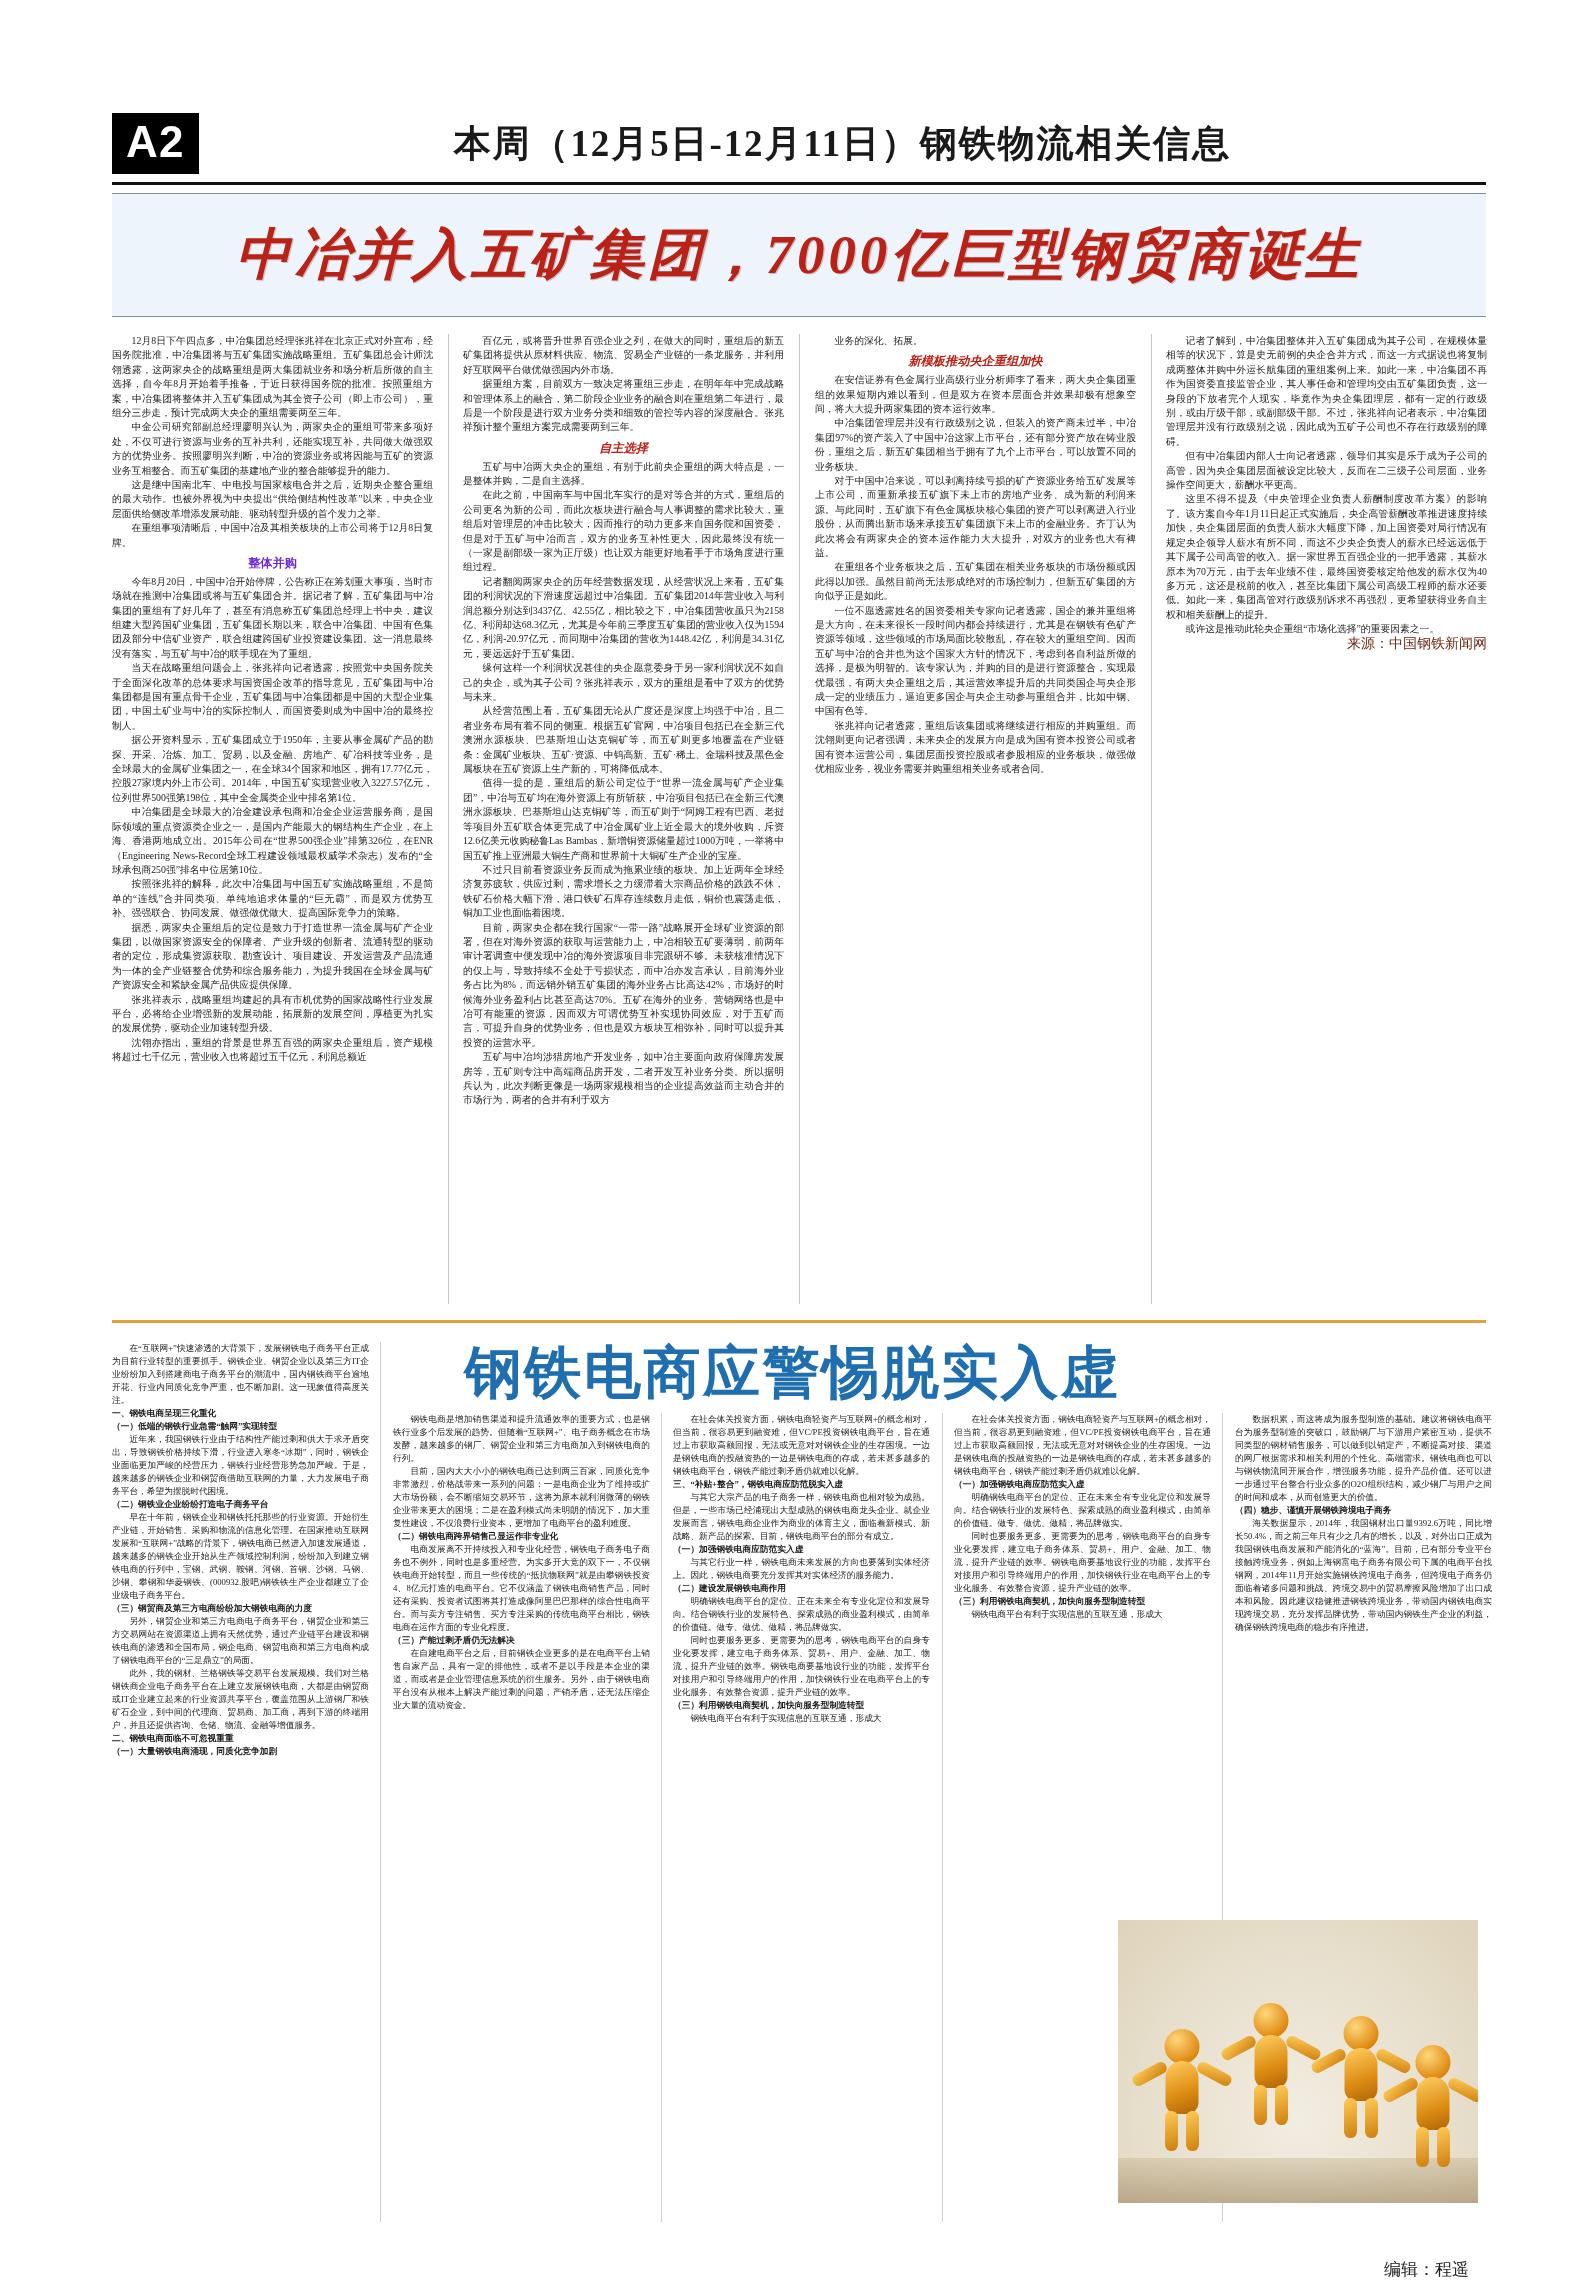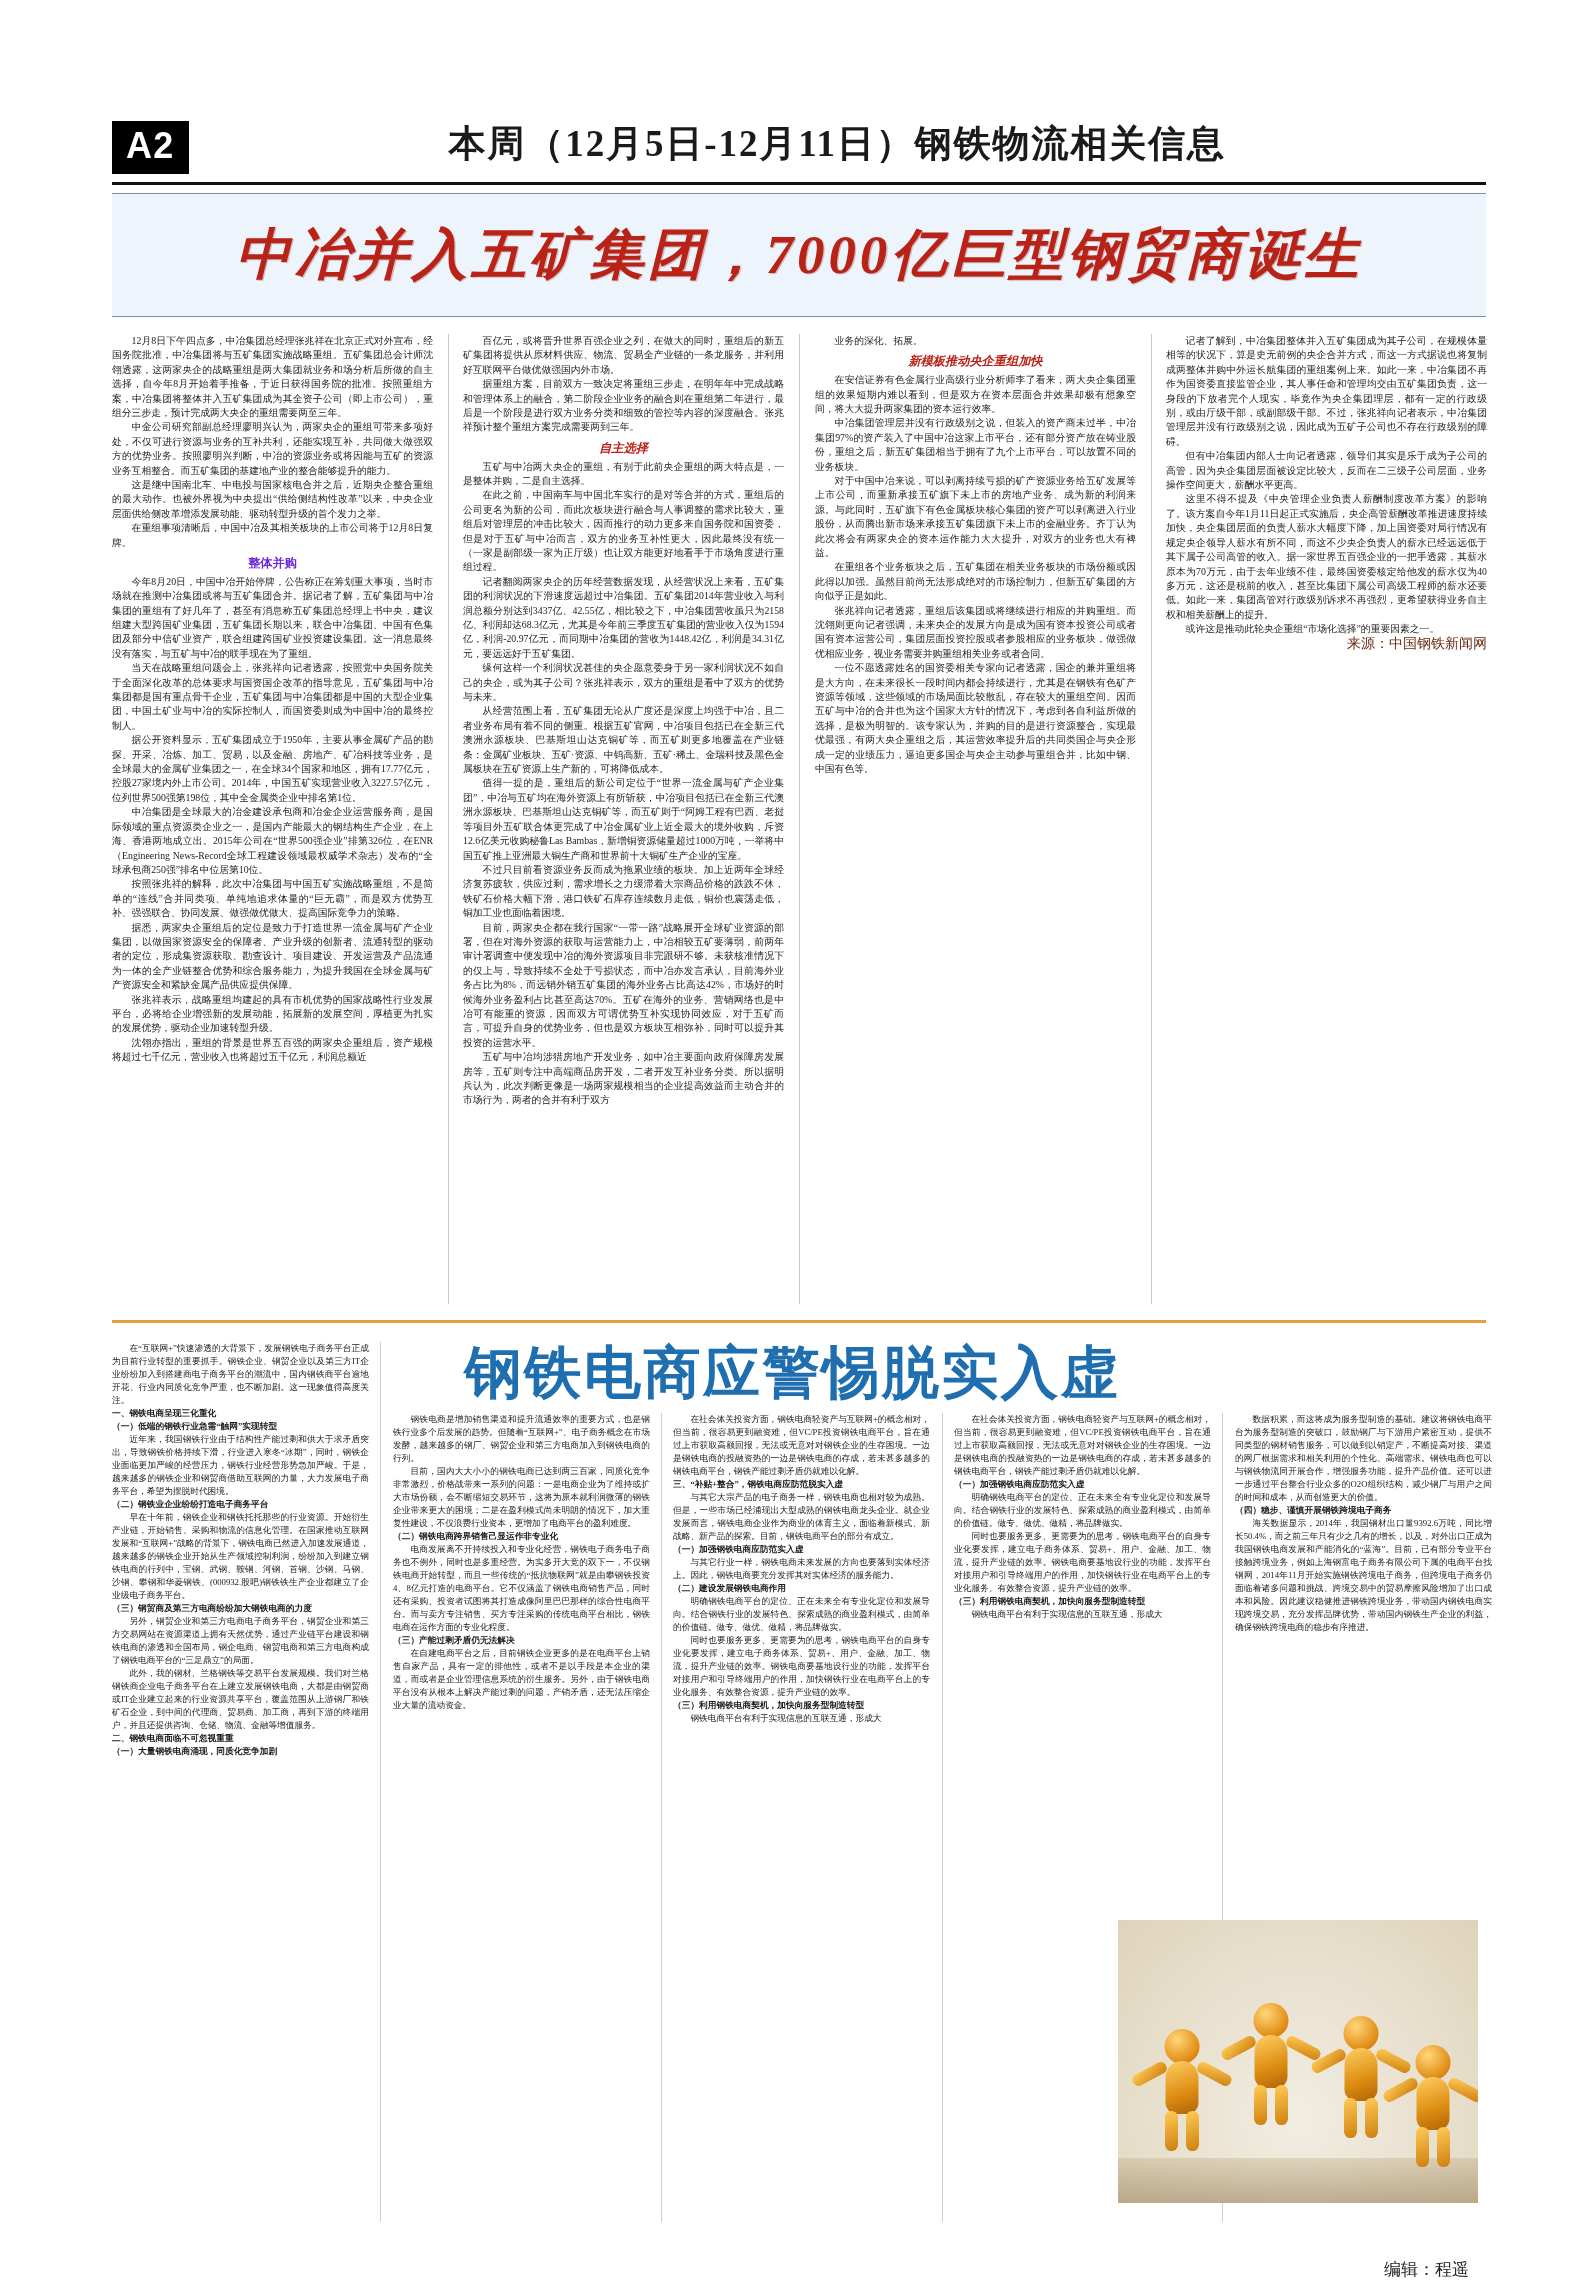--- a/index.html
+++ b/index.html
@@ -28,21 +28,21 @@
     left: 112px; top: 103px;
     width: 1374px; height: 71px;
     display: flex;
     align-items: flex-end;
   }
   .page-badge {
     background: #000;
     color: #fff;
     font-family: "Liberation Sans", sans-serif;
     font-weight: bold;
-    font-size: 36px;
+    font-size: 44px;
     line-height: 1;
     padding: 6.4px 14px 10.3px 14px;
     letter-spacing: 1.3px;
   }
   .masthead-title {
     flex: 1;
     text-align: center;
     font-size: 37px;
     font-weight: bold;
     letter-spacing: 1.9px;
@@ -293,22 +293,22 @@
       <p>五矿与中冶均涉猎房地产开发业务，如中冶主要面向政府保障房发展房等，五矿则专注中高端商品房开发，二者开发互补业务分类。所以据明兵认为，此次判断更像是一场两家规模相当的企业提高效益而主动合并的市场行为，两者的合并有利于双方</p>
     </div>
 
     <div class="col c3">
       <p>业务的深化、拓展。</p>
       <p class="sub red">新模板推动央企重组加快</p>
       <p>在安信证券有色金属行业高级行业分析师李了看来，两大央企集团重组的效果短期内难以看到，但是双方在资本层面合并效果却极有想象空间，将大大提升两家集团的资本运行效率。</p>
       <p>中冶集团管理层并没有行政级别之说，但装入的资产商未过半，中冶集团97%的资产装入了中国中冶这家上市平台，还有部分资产放在铸业股份，重组之后，新五矿集团相当于拥有了九个上市平台，可以放置不同的业务板块。</p>
       <p>对于中国中冶来说，可以剥离持续亏损的矿产资源业务给五矿发展等上市公司，而重新承接五矿旗下未上市的房地产业务、成为新的利润来源。与此同时，五矿旗下有色金属板块核心集团的资产可以剥离进入行业股份，从而腾出新市场来承接五矿集团旗下未上市的金融业务。齐丁认为此次将会有两家央企的资本运作能力大大提升，对双方的业务也大有裨益。</p>
       <p>在重组各个业务板块之后，五矿集团在相关业务板块的市场份额或因此得以加强。虽然目前尚无法形成绝对的市场控制力，但新五矿集团的方向似乎正是如此。</p>
+      <p>一位不愿透露姓名的国资委相关专家向记者透露，国企的兼并重组将是大方向，在未来很长一段时间内都会持续进行，尤其是在钢铁有色矿产资源等领域，这些领域的市场局面比较散乱，存在较大的重组空间。因而五矿与中冶的合并也为这个国家大方针的情况下，考虑到各自利益所做的选择，是极为明智的。该专家认为，并购的目的是进行资源整合，实现最优最强，有两大央企重组之后，其运营效率提升后的共同类国企与央企形成一定的业绩压力，逼迫更多国企与央企主动参与重组合并，比如中钢、中国有色等。</p>
       <p>张兆祥向记者透露，重组后该集团或将继续进行相应的并购重组。而沈翎则更向记者强调，未来央企的发展方向是成为国有资本投资公司或者国有资本运营公司，集团层面投资控股或者参股相应的业务板块，做强做优相应业务，视业务需要并购重组相关业务或者合同。</p>
-      <p>一位不愿透露姓名的国资委相关专家向记者透露，国企的兼并重组将是大方向，在未来很长一段时间内都会持续进行，尤其是在钢铁有色矿产资源等领域，这些领域的市场局面比较散乱，存在较大的重组空间。因而五矿与中冶的合并也为这个国家大方针的情况下，考虑到各自利益所做的选择，是极为明智的。该专家认为，并购的目的是进行资源整合，实现最优最强，有两大央企重组之后，其运营效率提升后的共同类国企与央企形成一定的业绩压力，逼迫更多国企与央企主动参与重组合并，比如中钢、中国有色等。</p>
     </div>
 
     <div class="col c4">
       <p>记者了解到，中冶集团整体并入五矿集团成为其子公司，在规模体量相等的状况下，算是史无前例的央企合并方式，而这一方式据说也将复制成两整体并购中外运长航集团的重组案例上来。如此一来，中冶集团不再作为国资委直接监管企业，其人事任命和管理均交由五矿集团负责，这一身段的下放者完个人现实，毕竟作为央企集团理层，都有一定的行政级别，或由厅级干部，或副部级干部。不过，张兆祥向记者表示，中冶集团管理层并没有行政级别之说，因此成为五矿子公司也不存在行政级别的障碍。</p>
       <p>但有中冶集团内部人士向记者透露，领导们其实是乐于成为子公司的高管，因为央企集团层面被设定比较大，反而在二三级子公司层面，业务操作空间更大，薪酬水平更高。</p>
       <p>这里不得不提及《中央管理企业负责人薪酬制度改革方案》的影响了。该方案自今年1月11日起正式实施后，央企高管薪酬改革推进速度持续加快，央企集团层面的负责人薪水大幅度下降，加上国资委对局行情况有规定央企领导人薪水有所不同，而这不少央企负责人的薪水已经远远低于其下属子公司高管的收入。据一家世界五百强企业的一把手透露，其薪水原本为70万元，由于去年业绩不佳，最终国资委核定给他发的薪水仅为40多万元，这还是税前的收入，甚至比集团下属公司高级工程师的薪水还要低。如此一来，集团高管对行政级别诉求不再强烈，更希望获得业务自主权和相关薪酬上的提升。</p>
       <p>或许这是推动此轮央企重组“市场化选择”的重要因素之一。</p>
       <p class="source-line">来源：中国钢铁新闻网</p>
     </div>
   </div>

